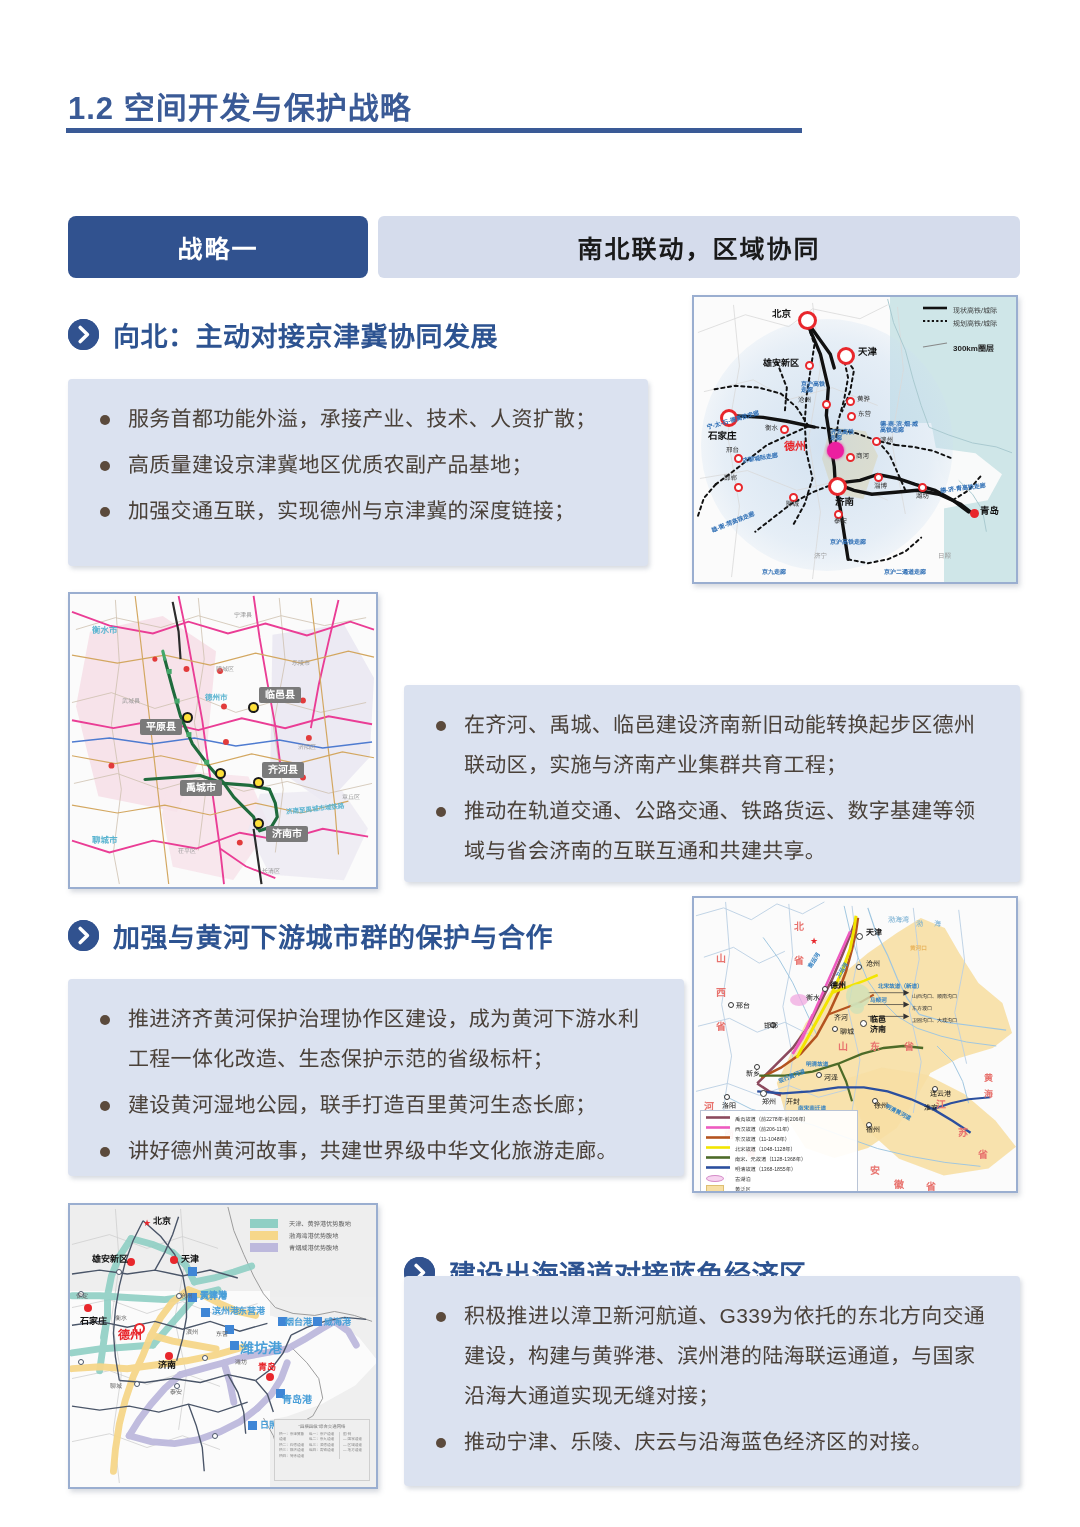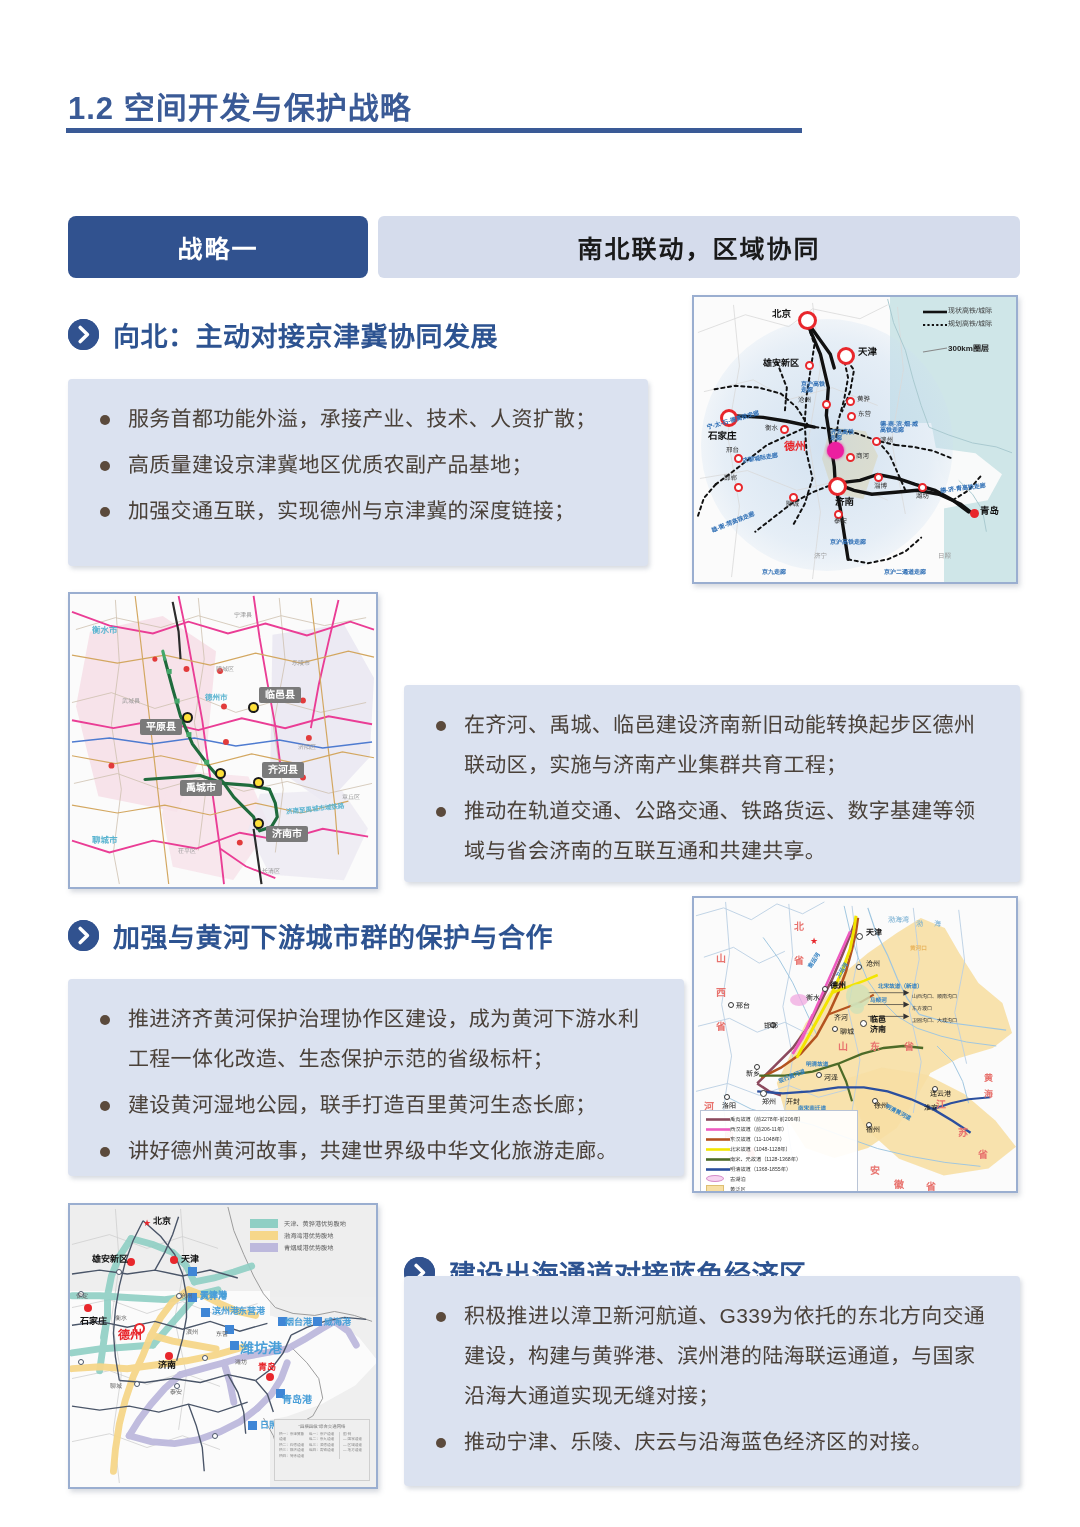--- a/index.html
+++ b/index.html
@@ -105,21 +105,21 @@
   .ring.sm { border-width:2px; }
   .mlabel {
     position:absolute; white-space:nowrap;
     font-family:"Liberation Sans","DejaVu Sans",sans-serif;
     line-height:1;
   }
   .legend-box {
     position:absolute; background:rgba(255,255,255,0.92);
     border:1px solid #b9c4d6;
   }
-  .legend-row { display:flex; align-items:flex-end; margin-bottom:3px; }
+  .legend-row { display:flex; align-items:flex-start; gap:5px; margin-bottom:3px; }
   .legend-swatch { flex:0 0 auto; }
   .legend-txt { font-size:5.2px; color:#3a3a3a; white-space:nowrap; }
 
   svg.mapsvg { position:absolute; left:0; top:0; width:100%; height:100%; }
 </style>
 </head>
 <body>
 
 <div class="page">
 

